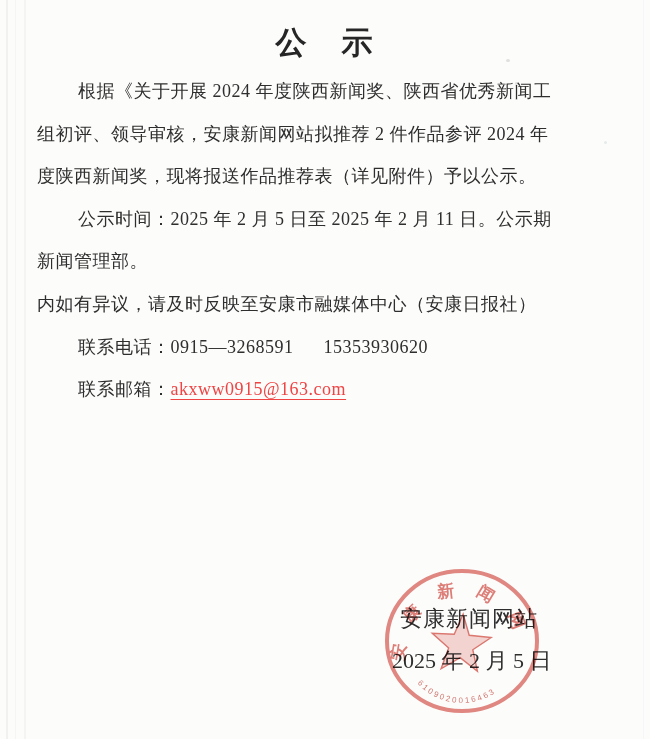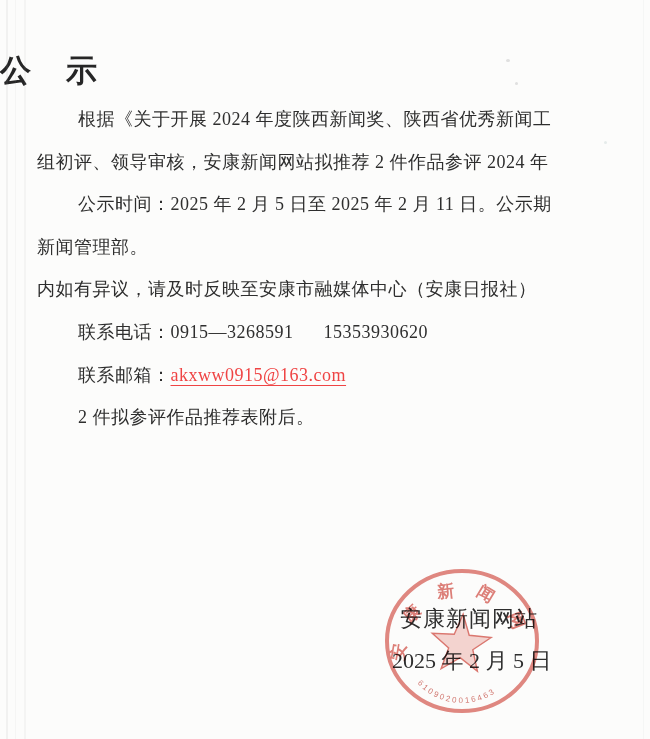--- a/index.html
+++ b/index.html
@@ -18,26 +18,26 @@
   .streak.s2 { left:15px; width:1px; background:rgba(150,150,150,0.07);}
   .streak.s3 { left:24px; width:2px; background:rgba(150,150,150,0.08);}
   .streak.s4 { left:643px; width:1px; background:rgba(150,170,170,0.07);}
   .speck { position:absolute; border-radius:50%; background:rgba(140,140,140,0.25); }
   .speck.k1 { left:506px; top:59px;  width:4px; height:3px; }
   .speck.k2 { left:515px; top:82px;  width:3px; height:3px; }
   .speck.k3 { left:604px; top:141px; width:3px; height:3px; background:rgba(140,170,170,0.2); }
 
   .title {
     padding-top: 23px;
+    text-align: center;
     font-size: 31px;
     font-weight: bold;
     line-height: 40px;
     color: #262626;
     letter-spacing: 2px;
-    margin-top: 28px;
   }
   .body-text {
     margin: 7px 33px 0 37px;
     font-size: 18px;
     line-height: 42.6px;
     letter-spacing: 0.5px;
     white-space: nowrap;
   }
   .line { height: 42.6px; }
   .line.indent { padding-left: 41px; }
@@ -82,30 +82,30 @@
   <div class="streak s4"></div>
   <div class="speck k1"></div>
   <div class="speck k2"></div>
   <div class="speck k3"></div>
 
   <div class="title">公　示</div>
 
   <div class="body-text">
     <div class="line indent">根据《关于开展 2024 年度陕西新闻奖、陕西省优秀新闻工</div>
     <div class="line">组初评、领导审核，安康新闻网站拟推荐 2 件作品参评 2024 年</div>
+    <div class="line">度陕西新闻奖，现将报送作品推荐表（详见附件）予以公示。</div>
     <div class="line indent">公示时间：2025 年 2 月 5 日至 2025 年 2 月 11 日。公示期</div>
     <div class="line">新闻管理部。</div>
     <div class="line">内如有异议，请及时反映至安康市融媒体中心（安康日报社）</div>
     <div class="line indent">
       <span>联系电话：</span><span>0915—3268591</span><span class="phone-2">15353930620</span>
     </div>
     <div class="line indent">
       <span>联系邮箱：</span><span class="email-link">akxww0915@163.com</span>
     </div>
-    <div class="line indent">2 件拟参评作品推荐表附后。</div>
   </div>
 
   <div class="sig-name">安康新闻网站</div>
   <div class="sig-date">2025 年 2 月 5 日</div>
 
   <svg class="seal" viewBox="0 0 160 150" xmlns="http://www.w3.org/2000/svg">
     <defs>
       <path id="arcName" d="M 23.5 99.5 A 57 57 0 1 1 134.5 99.5" fill="none"></path>
       <path id="arcCode" d="M 29.5 111.0 A 60 60 0 0 0 128.5 111.0" fill="none"></path>
     </defs>

